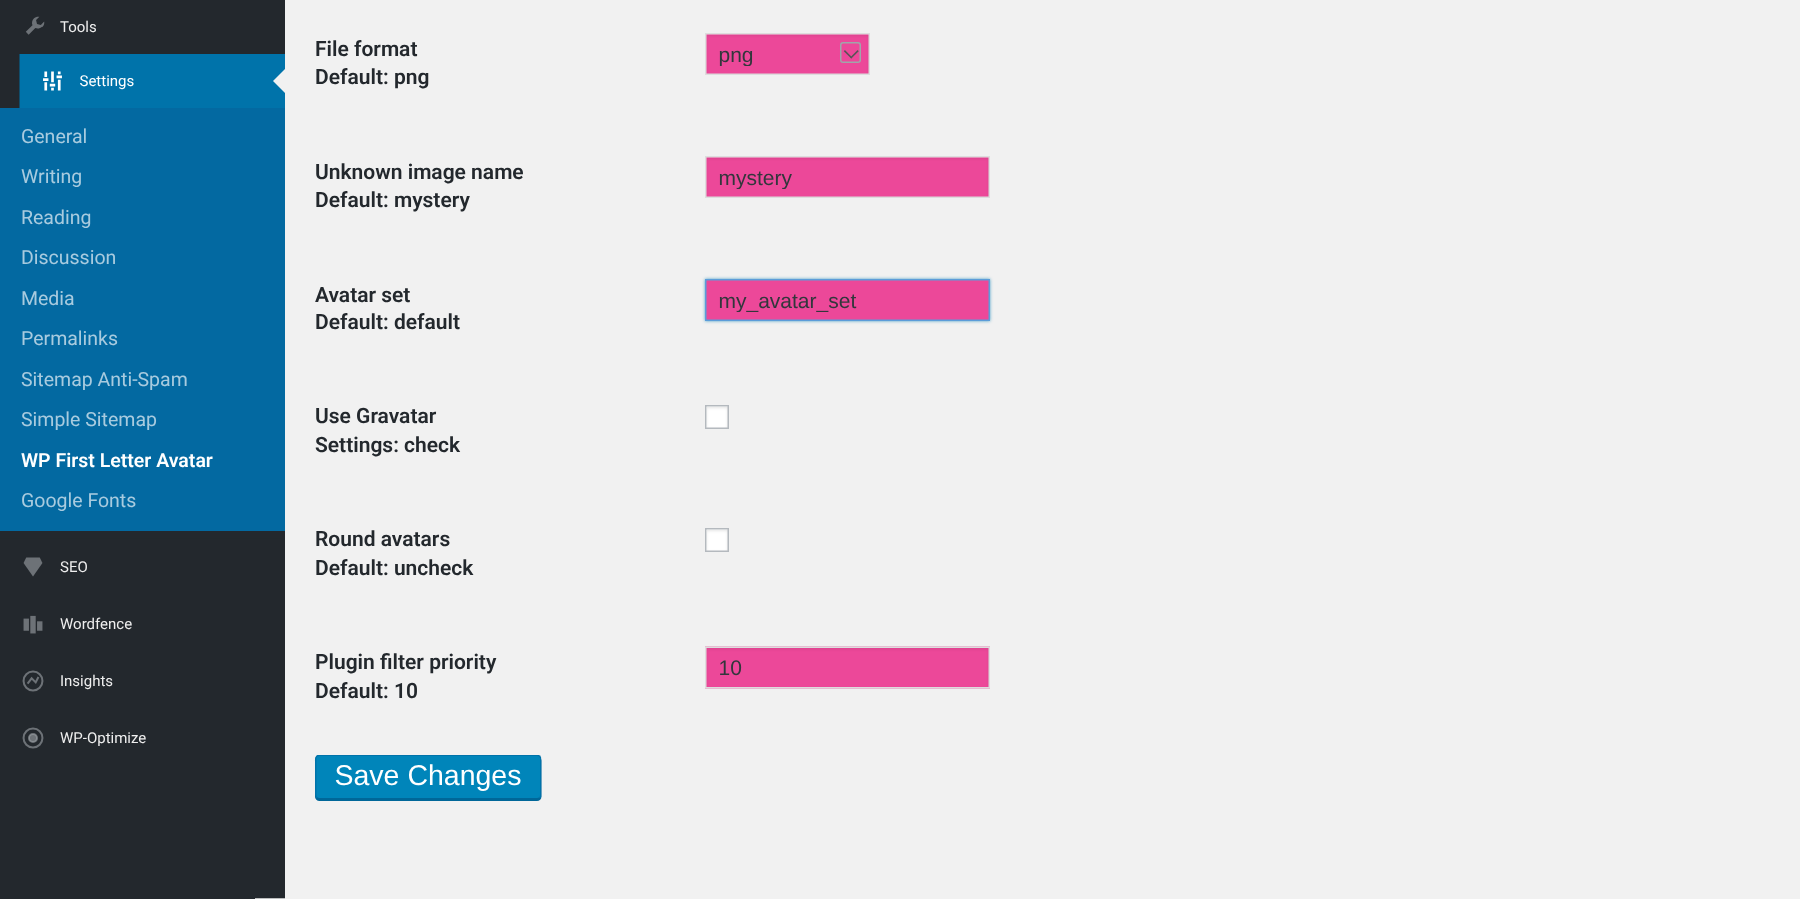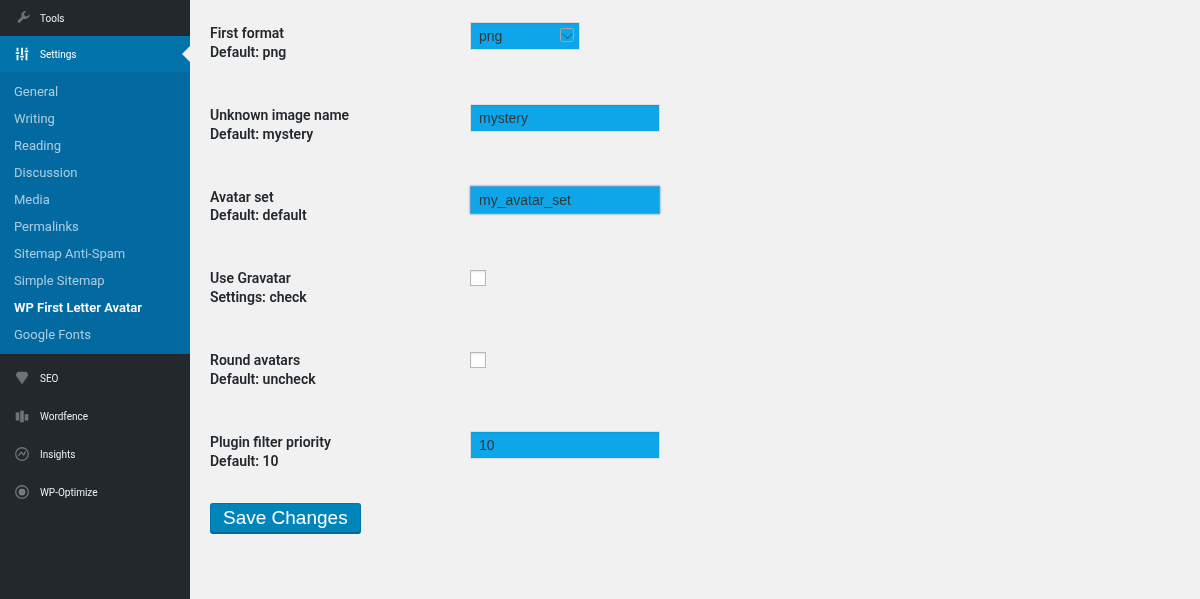--- a/index.html
+++ b/index.html
@@ -34,20 +34,21 @@
       height: 20px;
       margin-right: 8px;
       opacity: 0.6;
       display:flex;align-items:center;justify-content:center;
     }
     .admin-sidebar .menu-item.tools .icon { opacity: 0.6; }
     .admin-sidebar .menu-item.current {
       background: #0073aa;
       color: #fff;
       font-weight: 400;
+      margin-left: 13px;
     }
     .admin-sidebar .menu-item.current .icon { opacity: 1; }
     .admin-sidebar .menu-item.current::after {
       content: '';
       position: absolute;
       right: 0;
       top: 50%;
       margin-top: -8px;
       border: 8px solid transparent;
       border-right-color: #f1f1f1;
@@ -94,21 +95,21 @@
       display:block;
     }
     .form-row .td {
       flex: 1;
       padding-top:2px;
     }
     input[type="text"] {
       font-size: 14px;
       padding: 13px 8px;
       border: 1px solid #ddd;
-      background: #0ea5e9;
+      background: #ec4899;
       width: 190px;
       height: 28px;
       box-shadow: inset 0 1px 2px rgba(0,0,0,.07);
       color:#32373c;
     }
     input[type="text"].short { width: 110px; }
     input.focused {
       border-color: #5b9dd9;
       box-shadow: 0 0 2px rgba(30,140,190,.8);
       outline: none;
@@ -223,21 +224,21 @@
     </div>
   </div>
 
 </div>
 
 <div class="content">
   <div class="form-table">
 
     <div class="form-row">
       <div class="th">
-        <span>First format</span>
+        <span>File format</span>
         <span class="default">Default: png</span>
       </div>
       <div class="td">
         <span class="input-with-icon">
           <input type="text" class="short" value="png" style="">
           <span class="save-icon"></span>
         </span>
       </div>
     </div>
 

